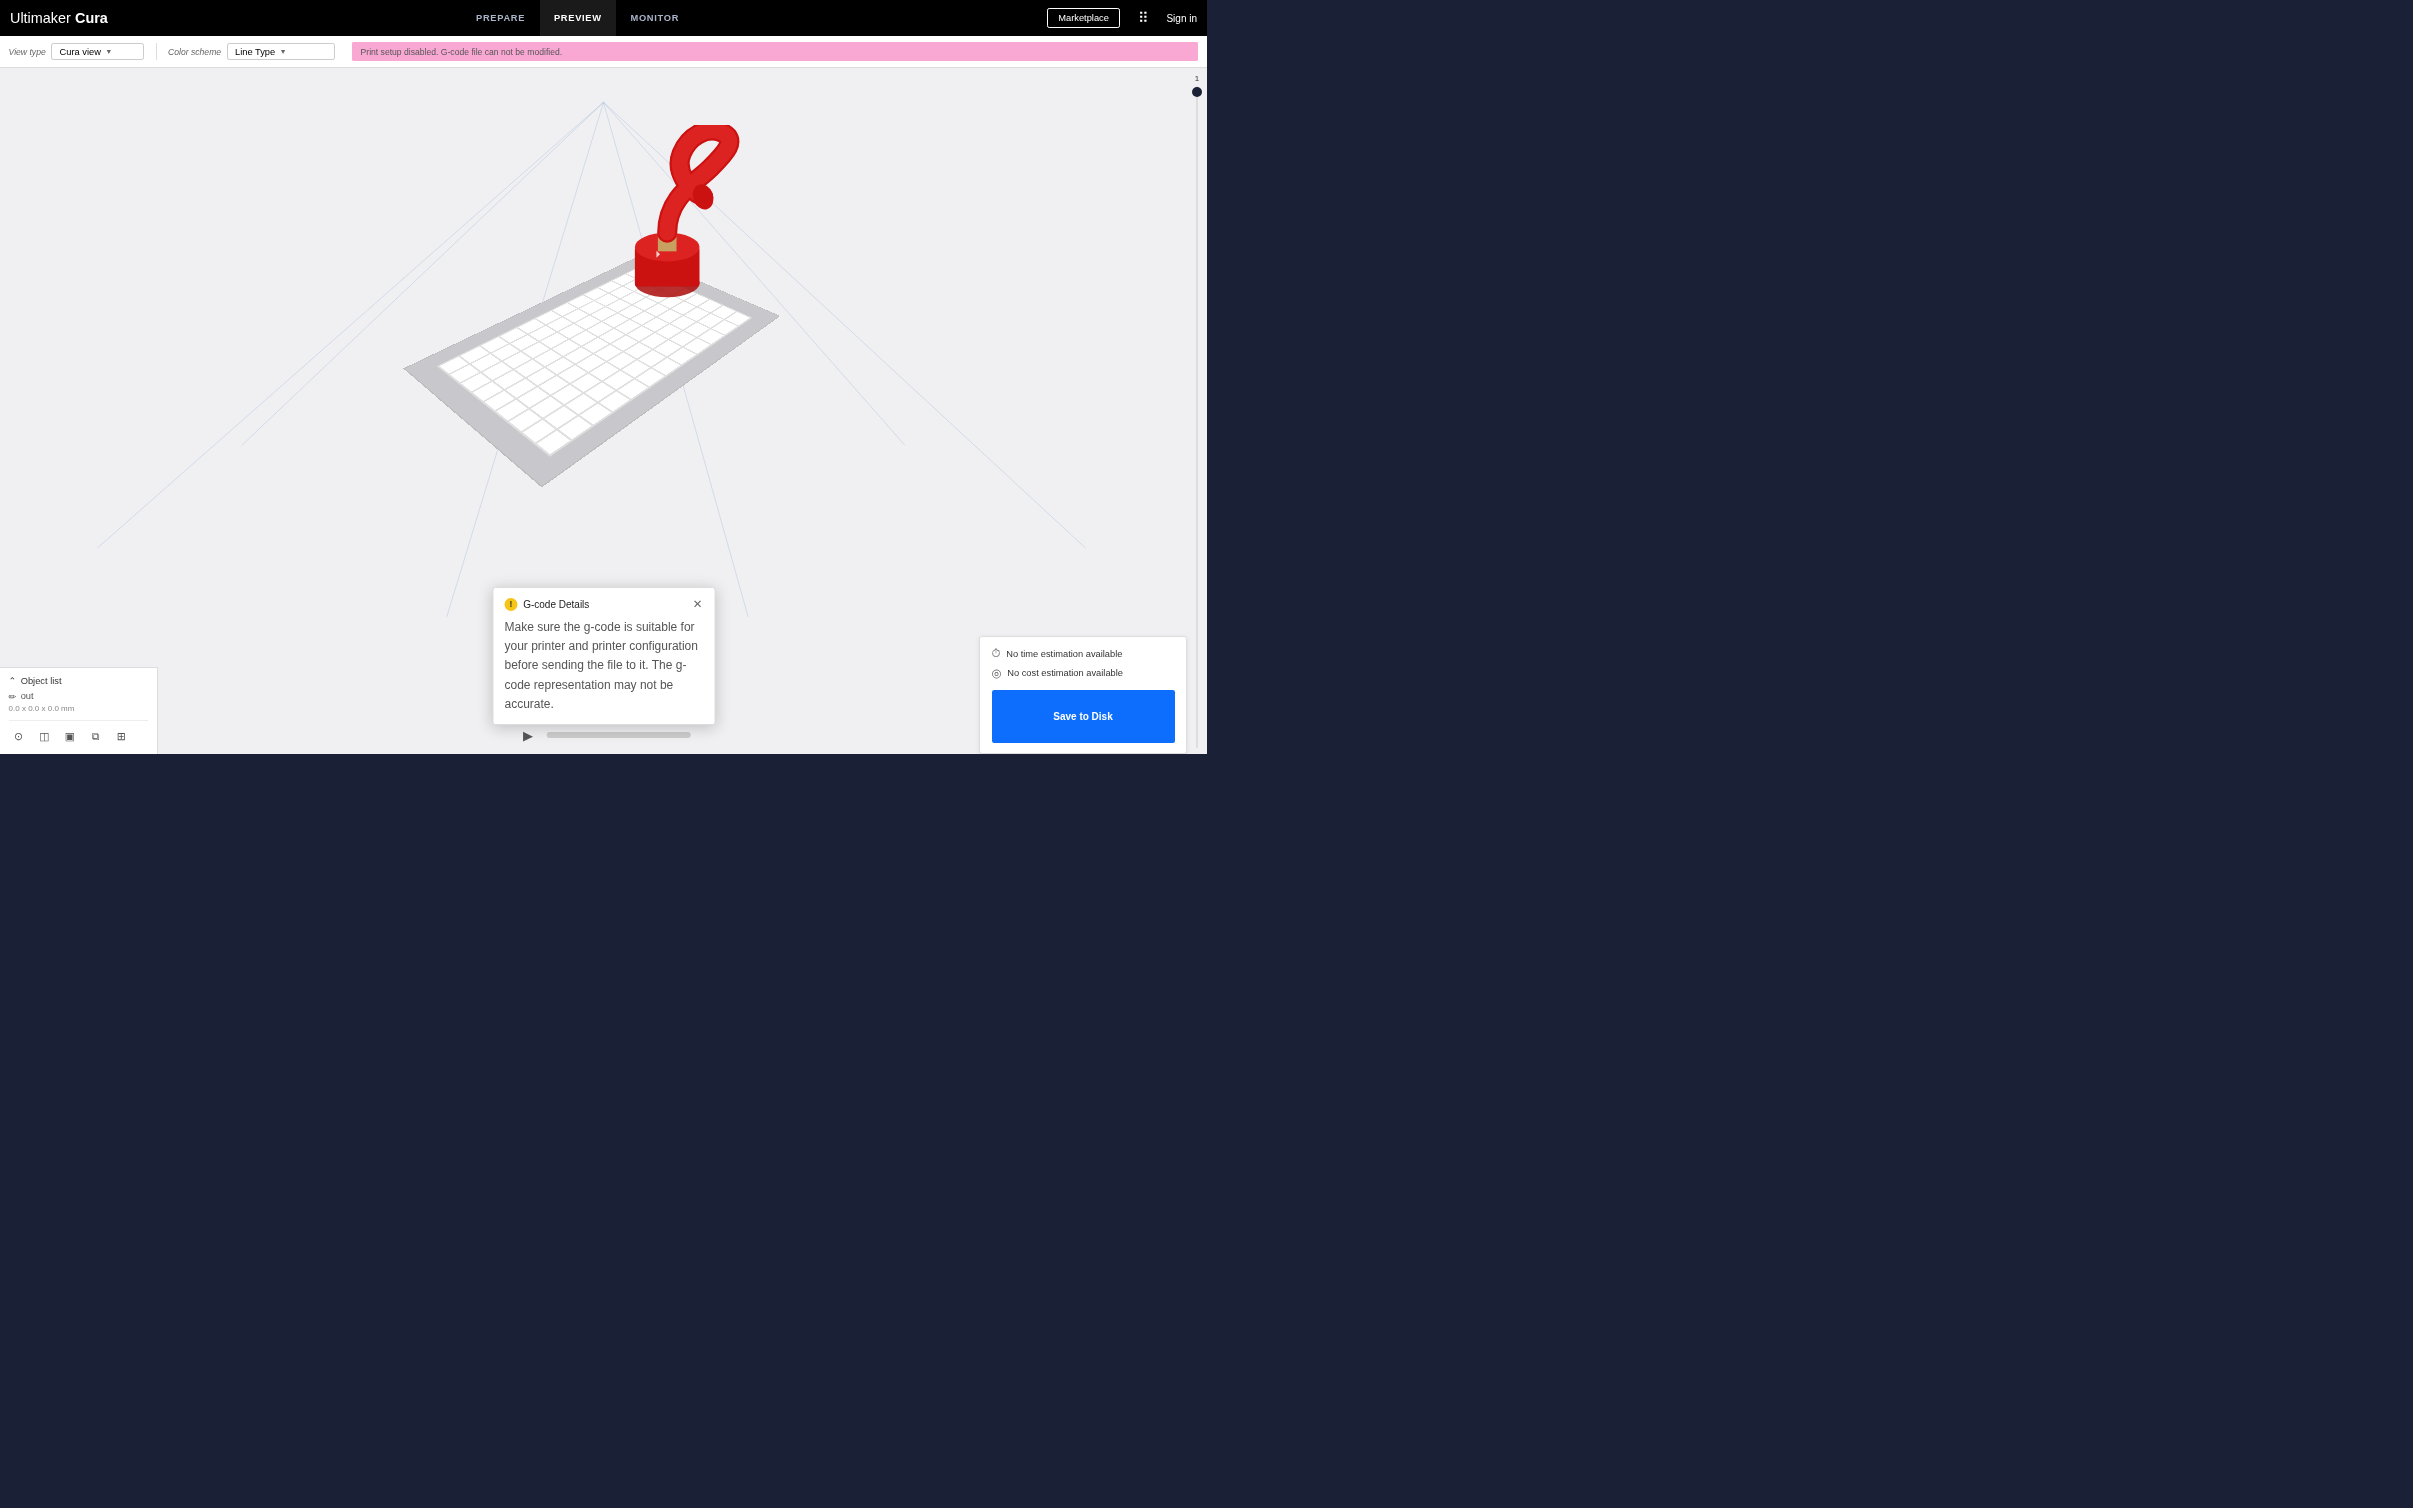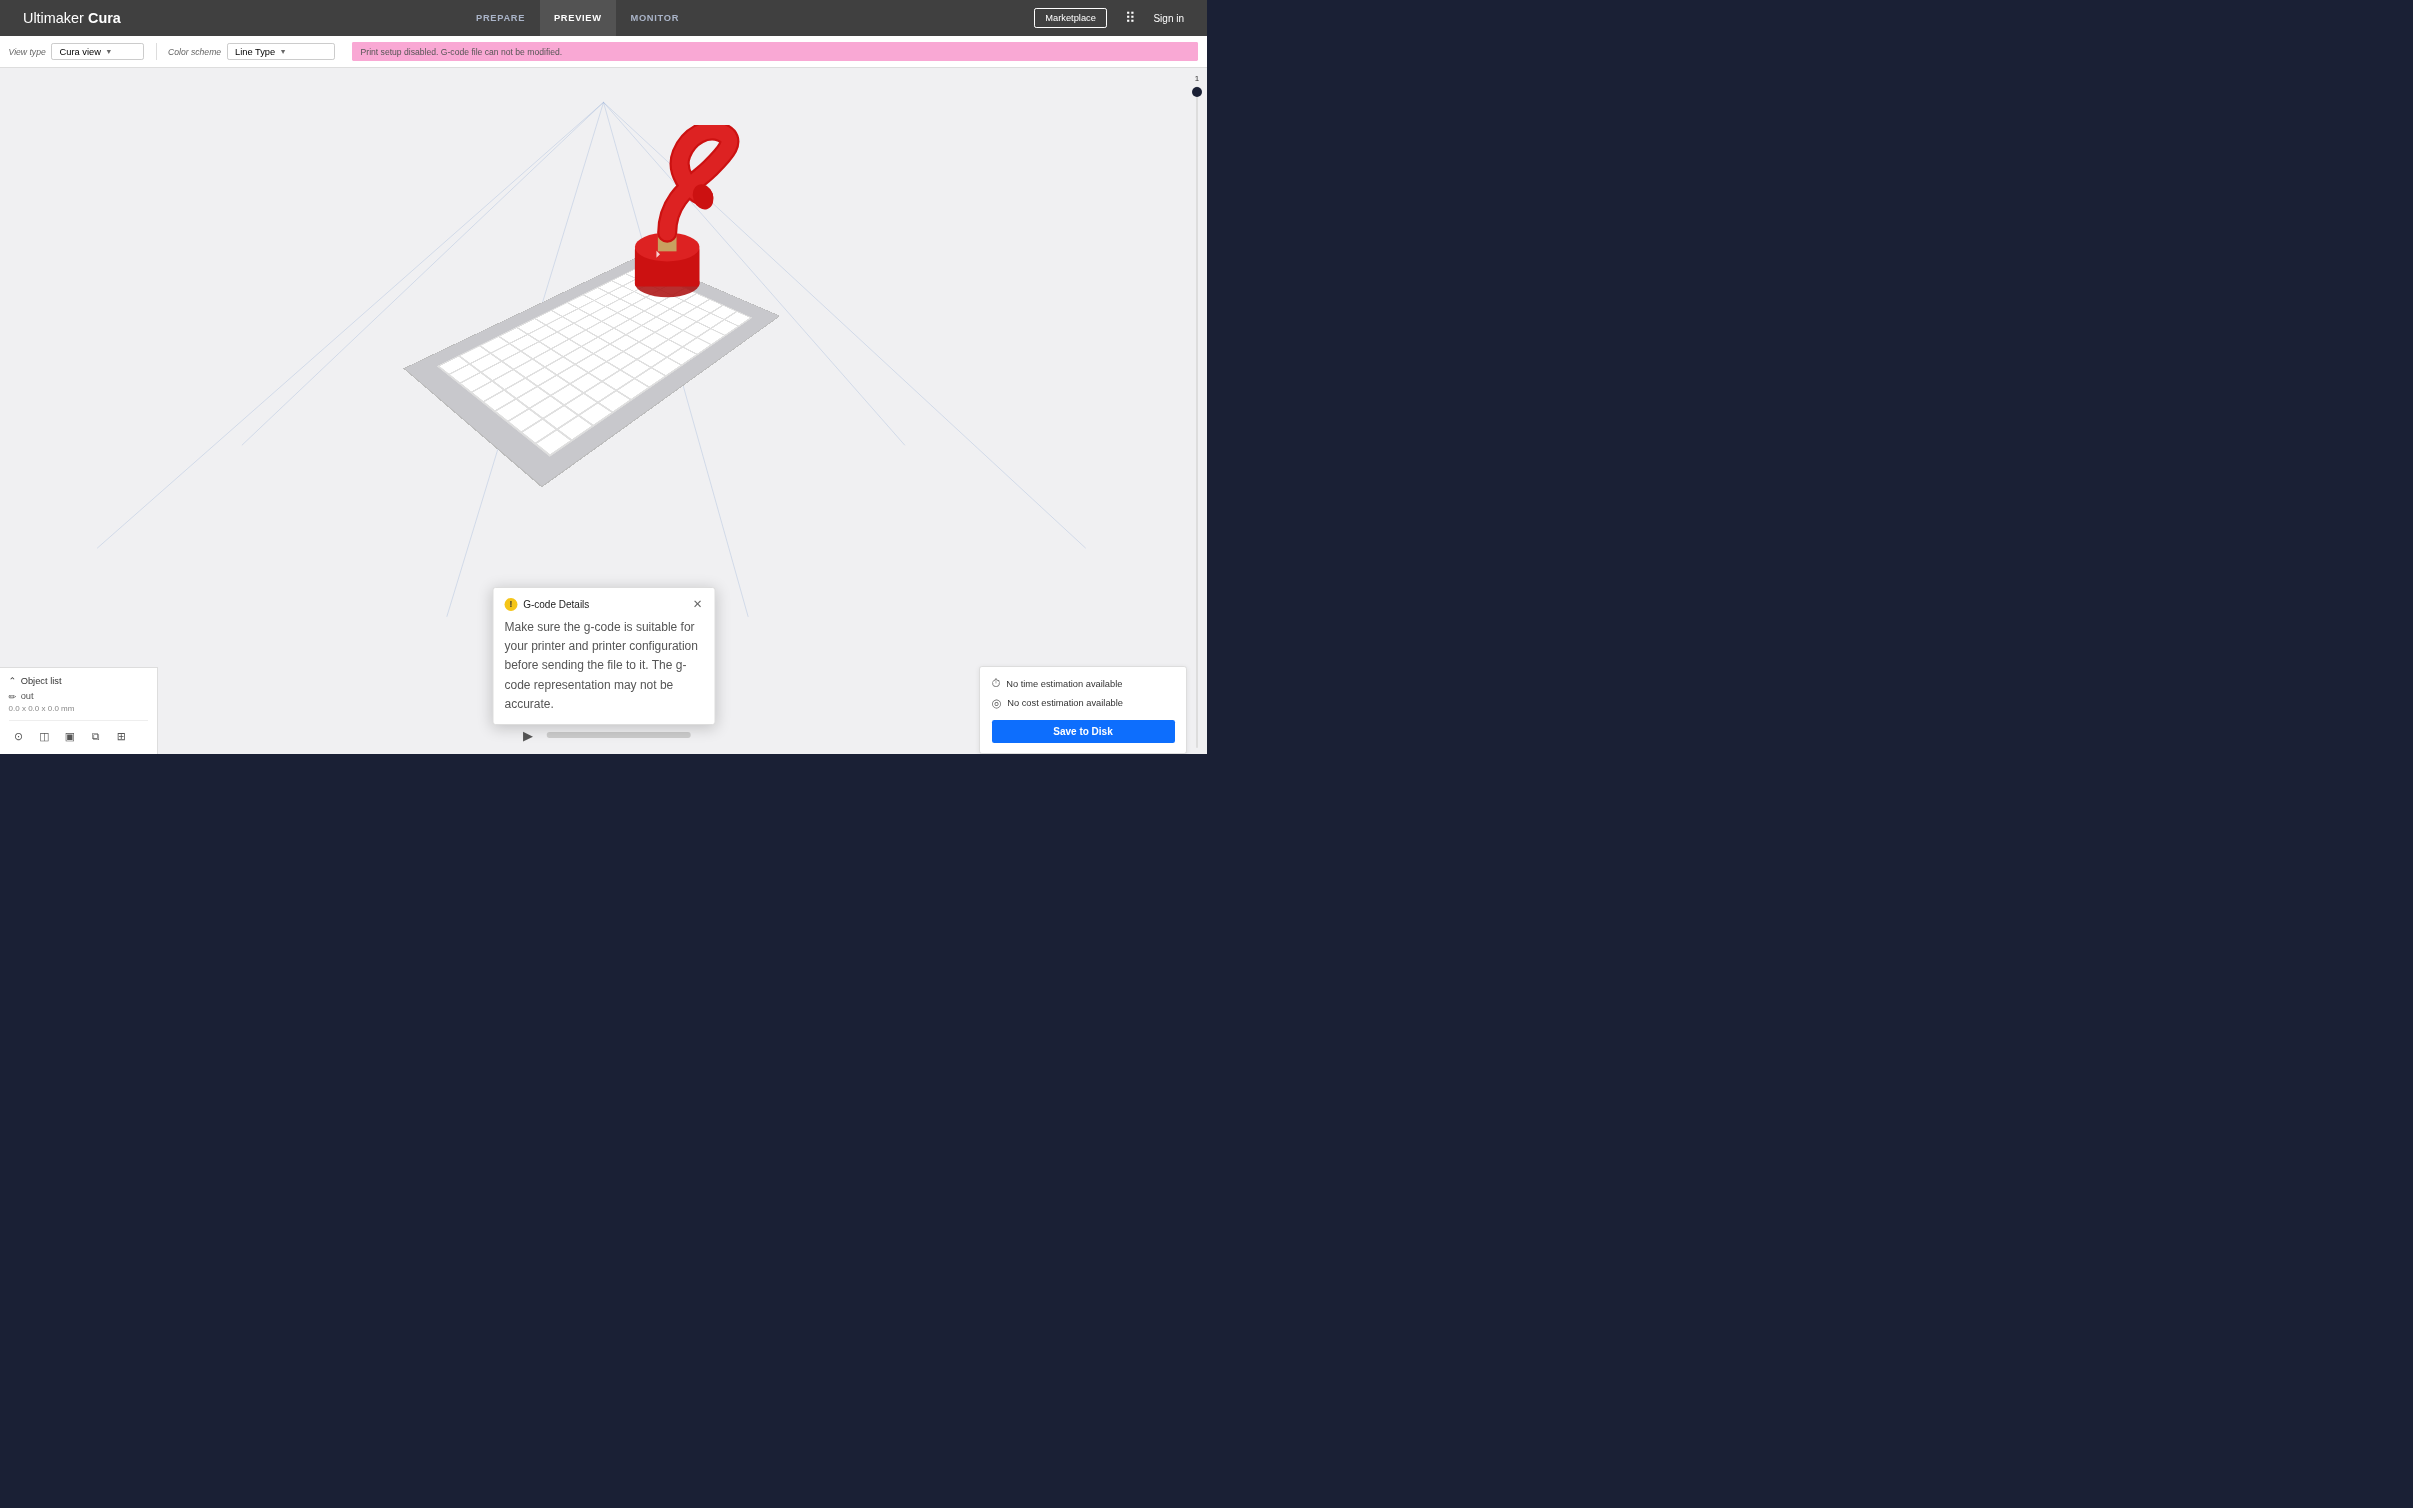--- a/index.html
+++ b/index.html
@@ -1,21 +1,21 @@
 <!DOCTYPE html>
 <html style="font-size:11.5px"><head>
   <meta charset="utf-8">
   <style>
     * { margin: 0; padding: 0; box-sizing: border-box; }
     body { width: 1207px; height: 754px; overflow: hidden; font-family: 'Segoe UI', Arial, sans-serif; background: #1a2035; }
 
     
     #header {
       display: flex; align-items: center; justify-content: space-between;
-      background: #404040; height: 36px; padding: 0 23px;
+      background: #000000; height: 36px; padding: 0 10px;
     }
     #header-left { display: flex; align-items: center; gap: 4.3px; }
     .logo-ultimaker { color: white; font-size: 14.4px; font-weight: 300; }
     .logo-cura { color: white; font-size: 14.4px; font-weight: 700; }
     #header-nav { display: flex; align-items: center; gap: 0; }
     .nav-btn {
       color: #aab4c8; background: none; border: none; cursor: pointer;
       font-size: 9.3px; padding: 0 14.4px; height: 48px; letter-spacing: 0.7px;
       font-weight: 600; text-transform: uppercase;
     }
@@ -179,21 +179,21 @@
       border-radius: 2.9px; padding: 10px 11.5px;
       box-shadow: 0 1.4px 5.7px rgba(0,0,0,0.08);
     }
     .info-row {
       display: flex; align-items: center; gap: 5.7px;
       font-size: 9.3px; color: #333; margin-bottom: 5.7px;
     }
     .info-icon { font-size: 11.5px; color: #555; }
     .save-btn {
       width: 100%; background: #0d6efd; color: white; border: none;
-      border-radius: 2.2px; padding: 6px; font-size: 10px; font-weight: 600;
+      border-radius: 2.2px; padding: 21px; font-size: 10px; font-weight: 600;
       cursor: pointer; margin-top: 4.3px;
     }
 
     
     svg.lines { position: absolute; top: 0; left: 0; pointer-events: none; }
   </style>
 </head>
 <body>
 
 <div id="header">

